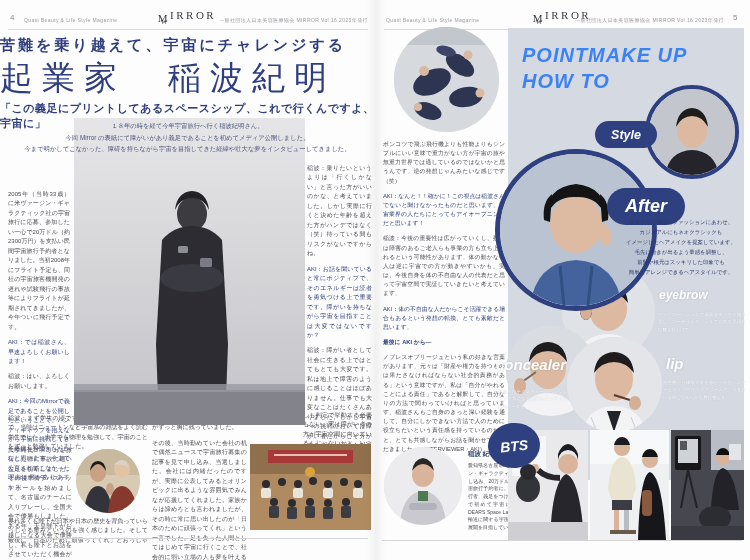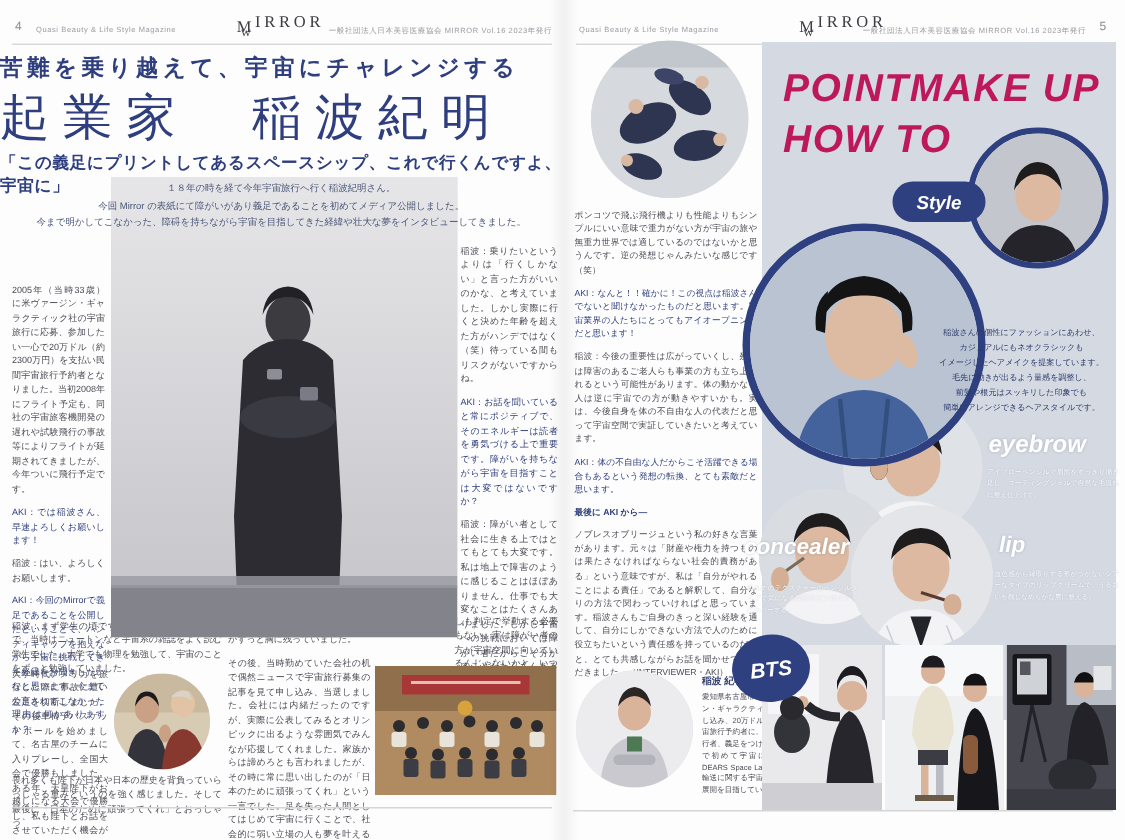--- a/index.html
+++ b/index.html
@@ -31,21 +31,21 @@
   .col p.q{color:#2e3e7e;}
   .col p.head{color:#2e3e7e;font-weight:700;}
   .tiny{font-size:5px;line-height:1.55;color:#4b4b55;text-align:justify;}
   
   .photo{overflow:hidden;background:#ddd;}
   .photo svg{display:block;width:100%;height:100%;}
   .circle{border-radius:50%;}
   .ringed{border:4px solid #2e4080;}
   
   .panel{left:508px;top:28px;width:236px;height:452px;background:#d4d9e2;}
-  .ptitle{left:522px;top:42px;color:#be185d;font-size:26px;font-weight:800;font-style:italic;
+  .ptitle{left:522px;top:42px;color:#3b82f6;font-size:20px;font-weight:800;font-style:italic;
           letter-spacing:1px;line-height:1.3;white-space:pre-line;z-index:2;}
   .pill{background:#2e4080;color:#fff;font-style:italic;font-weight:700;display:flex;
         align-items:center;justify-content:center;z-index:5;}
   .note{left:618px;top:217px;width:126px;text-align:center;color:#2c3a6b;font-size:5.4px;
         line-height:1.85;white-space:pre-line;z-index:4;}
   .wlabel{color:#ffffff;font-style:italic;font-weight:700;z-index:5;text-shadow:0 0 2px rgba(60,70,100,.25);}
   .wcap{color:rgba(255,255,255,.95);font-size:4.4px;line-height:1.65;z-index:5;text-align:justify;
         text-shadow:0 0 1px rgba(60,70,100,.3);}
   .footer-rule{height:1px;background:#d5d5d5;width:360px;}
   
@@ -263,40 +263,43 @@
       <rect width="152" height="152" fill="#b9c3d2"></rect>
       <ellipse cx="76" cy="70" rx="26" ry="29" fill="#ddbba2"></ellipse>
       <path d="M47 62 Q46 33 76 30 Q106 33 105 62 Q98 42 76 43 Q54 42 47 62 Z" fill="#141414"></path>
       <path d="M44 66 Q42 48 52 40 L50 68 Z" fill="#141414"></path>
       <path d="M108 66 Q110 48 100 40 L102 68 Z" fill="#141414"></path>
       <path d="M30 152 Q36 108 76 106 Q116 108 122 152 Z" fill="#44639c"></path>
       <path d="M60 112 L64 152 M92 112 L88 152" stroke="#31507f" stroke-width="3" fill="none"></path>
       <ellipse cx="104" cy="80" rx="7" ry="12" fill="#ddbba2" transform="rotate(-20 104 80)"></ellipse>
     </svg>
   </div>
+  <div class="abs pill" style="left:607px;top:188px;width:78px;height:37px;border-radius:19px;font-size:18px;z-index:4;">
+      <span>After</span>
+    </div>
 
   <div class="abs note">稲波さんの個性にファッションにあわせ、
 カジュアルにもネオクラシックも
 イメージしたヘアメイクを提案しています。
 毛先に動きが出るよう量感を調整し、
 前髪や根元はスッキリした印象でも
 簡単にアレンジできるヘアスタイルです。</div>
 
   <div class="abs photo circle" style="left:562px;top:265px;width:93px;height:93px;z-index:2;">
     <svg viewBox="0 0 93 93">
       <rect width="93" height="93" fill="#dfe2e6"></rect>
       <ellipse cx="46" cy="44" rx="19" ry="22" fill="#dcb9a0"></ellipse>
       <path d="M26 38 Q28 18 46 17 Q64 18 66 38 Q58 27 46 27 Q34 27 26 38 Z" fill="#1e1c1c"></path>
       <path d="M14 93 Q20 70 46 69 Q72 70 78 93 Z" fill="#f3f3f5"></path>
       <line x1="28" y1="40" x2="40" y2="36" stroke="#4a3a30" stroke-width="1.6"></line>
       <ellipse cx="24" cy="46" rx="6" ry="9" fill="#d4 af95" opacity="0.95"></ellipse>
       <ellipse cx="24" cy="46" rx="6" ry="9" fill="#d4af95"></ellipse>
     </svg>
   </div>
-  <div class="abs wlabel" style="left:659px;top:288px;font-size:16px;">eyebrow</div>
+  <div class="abs wlabel" style="left:659px;top:288px;font-size:12px;">eyebrow</div>
   <div class="abs wcap" style="left:658px;top:311px;width:88px;">アイブローペンシルで眉尻をすっきり描き足し、コーティングジェルで自然な毛流れに整え仕上げて。</div>
 
   <div class="abs photo circle" style="left:506px;top:326px;width:90px;height:90px;z-index:2;">
     <svg viewBox="0 0 90 90">
       <rect width="90" height="90" fill="#d9dce1"></rect>
       <ellipse cx="42" cy="42" rx="18" ry="21" fill="#dcb9a0"></ellipse>
       <path d="M23 36 Q25 17 42 16 Q59 17 61 36 Q54 25 42 25 Q30 25 23 36 Z" fill="#1e1c1c"></path>
       <path d="M12 90 Q18 68 42 67 Q66 68 72 90 Z" fill="#f3f3f5"></path>
       <line x1="16" y1="56" x2="30" y2="46" stroke="#7a6a5a" stroke-width="2"></line>
       <ellipse cx="14" cy="60" rx="6" ry="8" fill="#d4af95"></ellipse>

